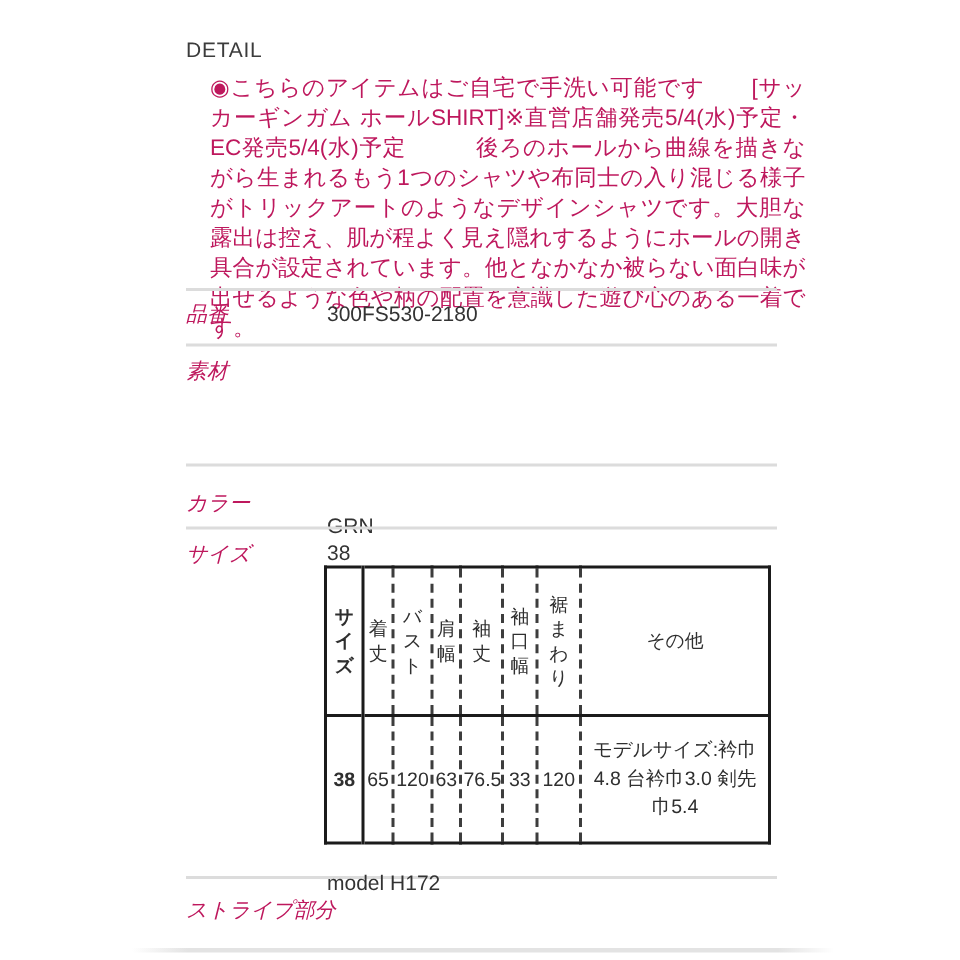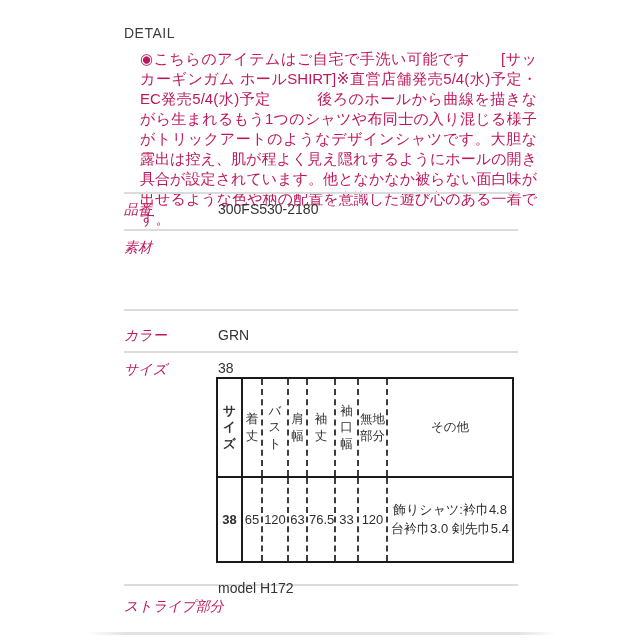--- a/index.html
+++ b/index.html
@@ -41,21 +41,21 @@
   .field-label {
     position: absolute; left: 124px;
     font-size: 14px; color: #be185d; font-style: italic;
   }
   .field-value {
     position: absolute; left: 218px;
     font-size: 14px; color: #333333; text-align: center;
   }
   .lbl-hinban  { top: 201px; }   .val-hinban  { top: 201px; }
   .lbl-sozai   { top: 239px; }   .val-sozai   { top: 238px; width: 301px; line-height: 21px; text-align: justify; }
-  .lbl-color   { top: 327px; }   .val-color   { top: 327px; }
+  .lbl-color   { top: 327px; }   .val-color   { top: 342px; }
   .lbl-size    { top: 361px; }   .val-size    { top: 360px; }
   .lbl-model   { top: 598px; }   .val-model   { top: 580px; }
 
   table.size-table {
     position: absolute; left: 216px; top: 377px;
     width: 296px;
     border-collapse: collapse; table-layout: fixed;
     border: 2px solid #1b1b1b;
     font-size: 13px; color: #2f2f2f;
   }
@@ -111,32 +111,32 @@
         <col style="width:126px">
     </colgroup>
     <tbody>
       <tr class="hdr">
         <td class="col-size">サイズ</td>
         <td class="dash">着丈</td>
         <td class="dash">バスト</td>
         <td class="dash">肩幅</td>
         <td class="dash">袖丈</td>
         <td class="dash">袖口幅</td>
-        <td class="dash">無地部分</td>
+        <td class="dash">裾まわり</td>
         <td>その他</td>
       </tr>
       <tr class="dat">
         <td class="col-size num">38</td>
         <td class="dash num">65</td>
         <td class="dash num">120</td>
         <td class="dash num">63</td>
         <td class="dash num">76.5</td>
         <td class="dash num">33</td>
         <td class="dash num">120</td>
-        <td class="other-cell">飾りシャツ:衿巾4.8 台衿巾3.0 剣先巾5.4</td>
+        <td class="other-cell">モデルサイズ:衿巾4.8 台衿巾3.0 剣先巾5.4</td>
       </tr>
     </tbody>
   </table>
 
   <div class="divider d5"></div>
 
   <div class="field-label lbl-model">ストライプ部分</div>
   <div class="field-value val-model">model H172</div>
 
   <div class="bottom-fade-line"></div>

